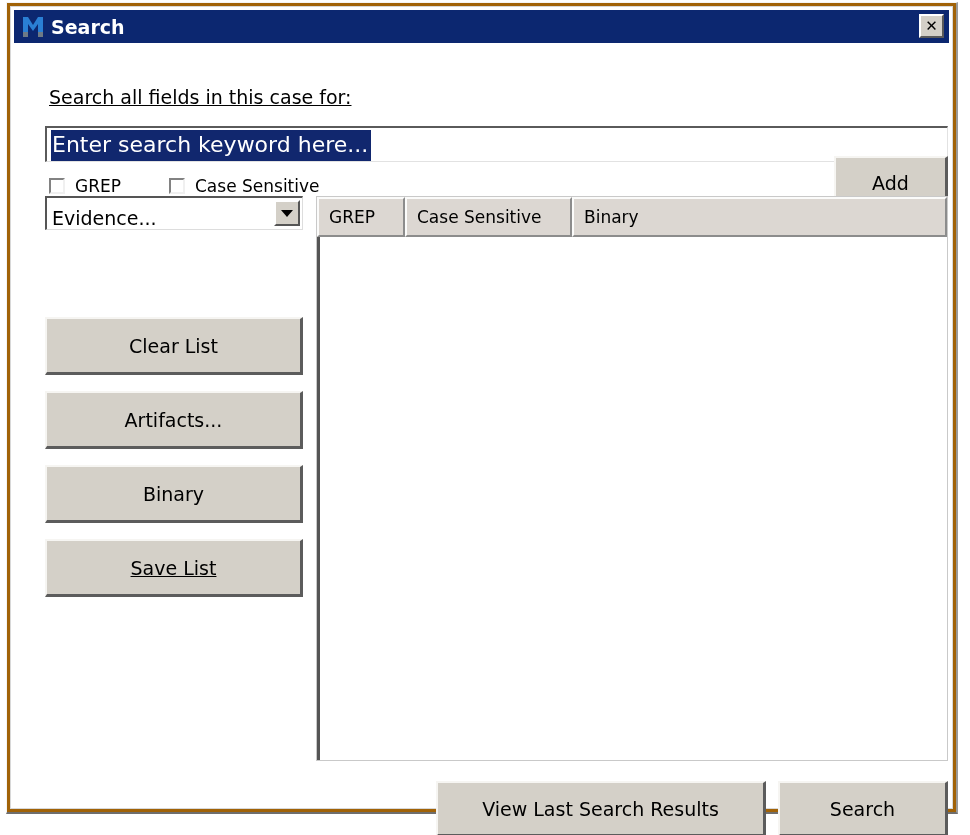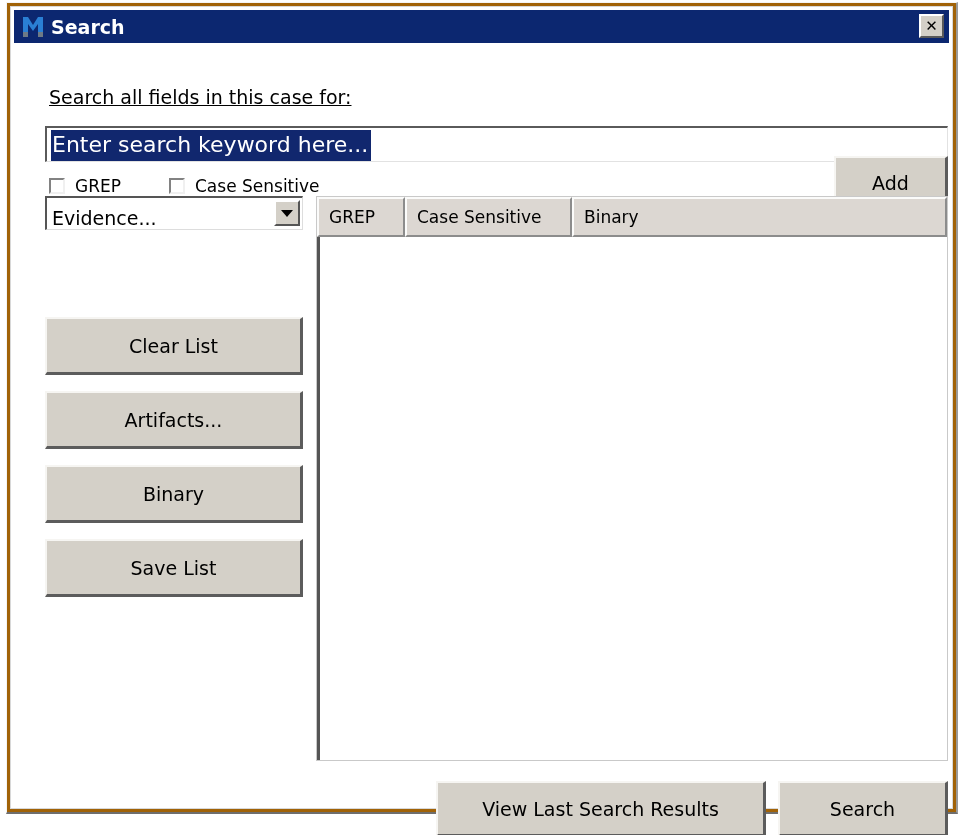--- a/index.html
+++ b/index.html
@@ -337,21 +337,21 @@
       <div id="evidence-combo">
         <span id="evidence-combo-value">Evidence...</span>
         <span id="evidence-combo-arrow">
           <span class="tri"></span>
         </span>
       </div>
 
       <div class="btn" style="left:34px; top:345px; width:258px; height:58px;">Artifacts...</div>
       <div class="btn" style="left:34px; top:271px; width:258px; height:58px;">Clear List</div>
       <div class="btn" style="left:34px; top:419px; width:258px; height:58px;">Binary</div>
-      <div class="btn" style="left:34px; top:493px; width:258px; height:58px;">Save List</div>
+      <div class="btn" style="left:34px; top:493px; width:258px; height:58px;text-decoration:underline;">Save List</div>
 
 
       <div id="keyword-list">
         <div id="list-header">
           <div class="col-head" id="col-grep">GREP</div>
           <div class="col-head" id="col-case">Case Sensitive</div>
           <div class="col-head" id="col-keyword">Binary</div>
         </div>
         <div id="list-body"></div>
       </div>

